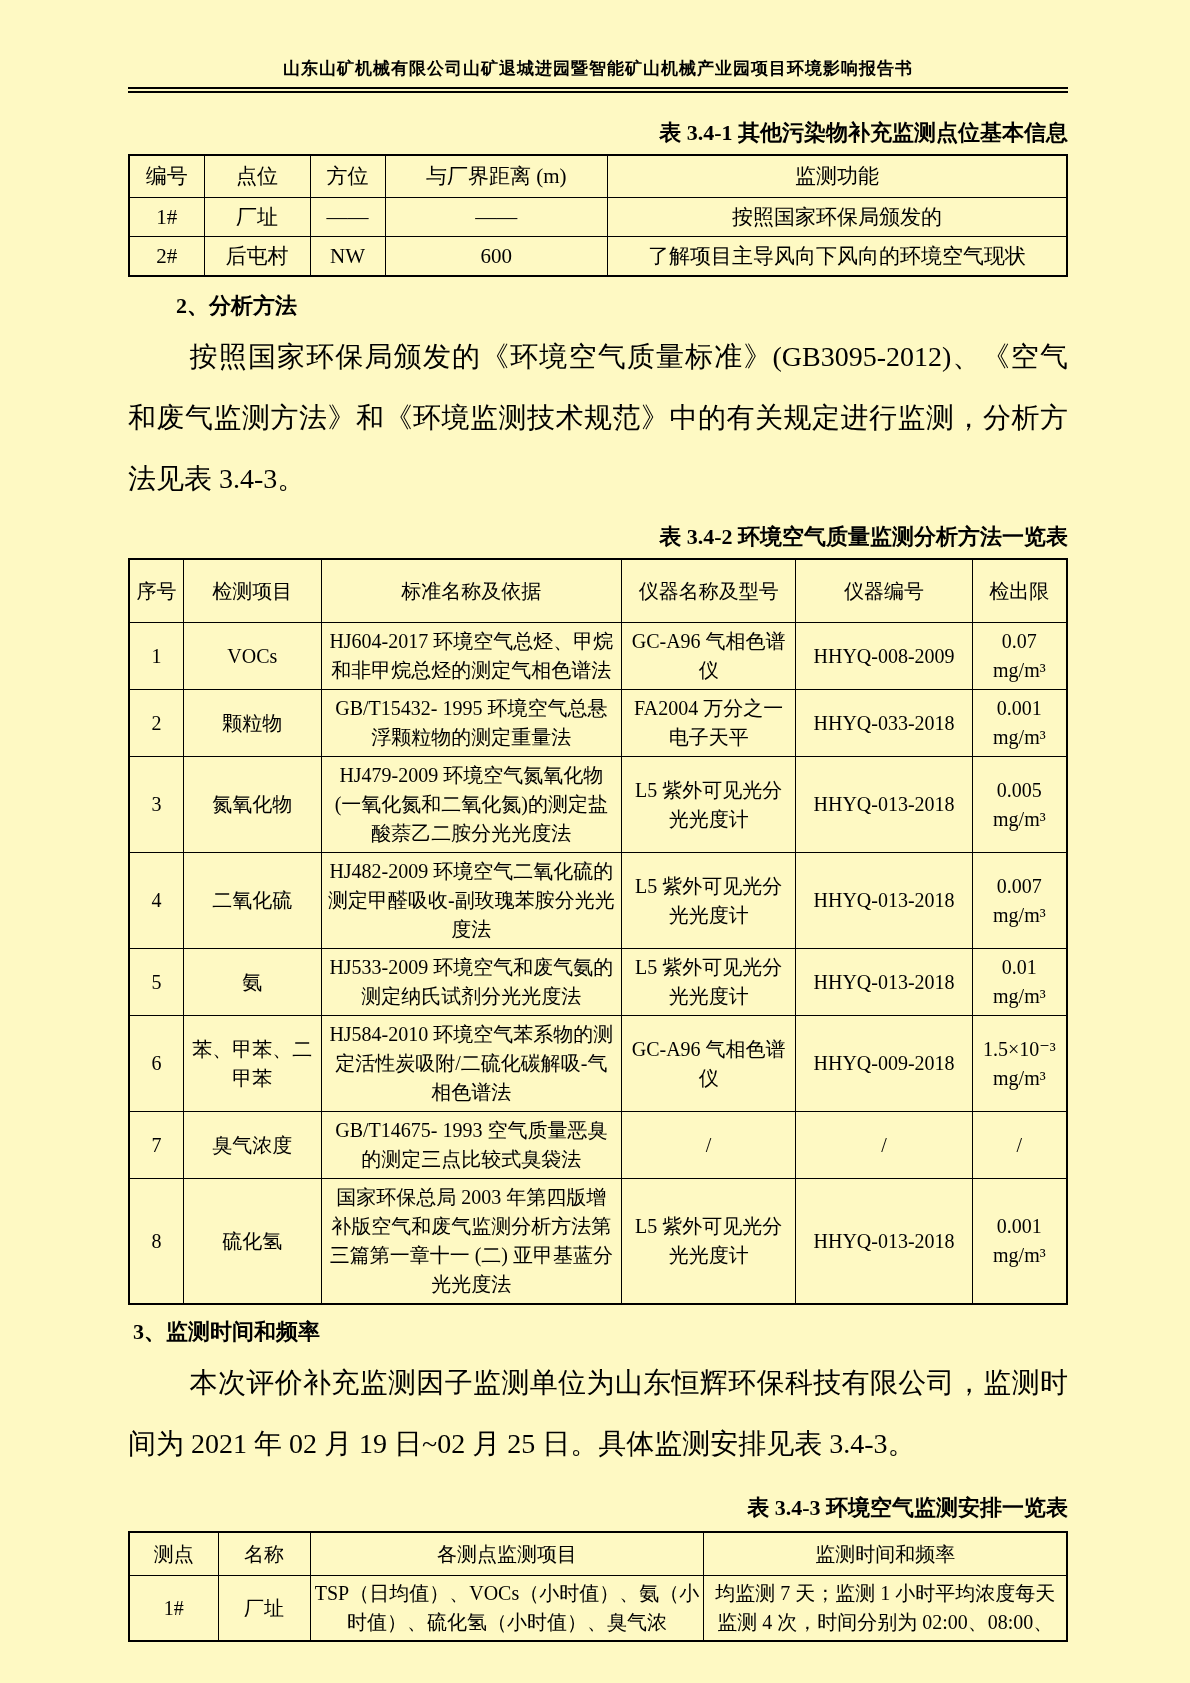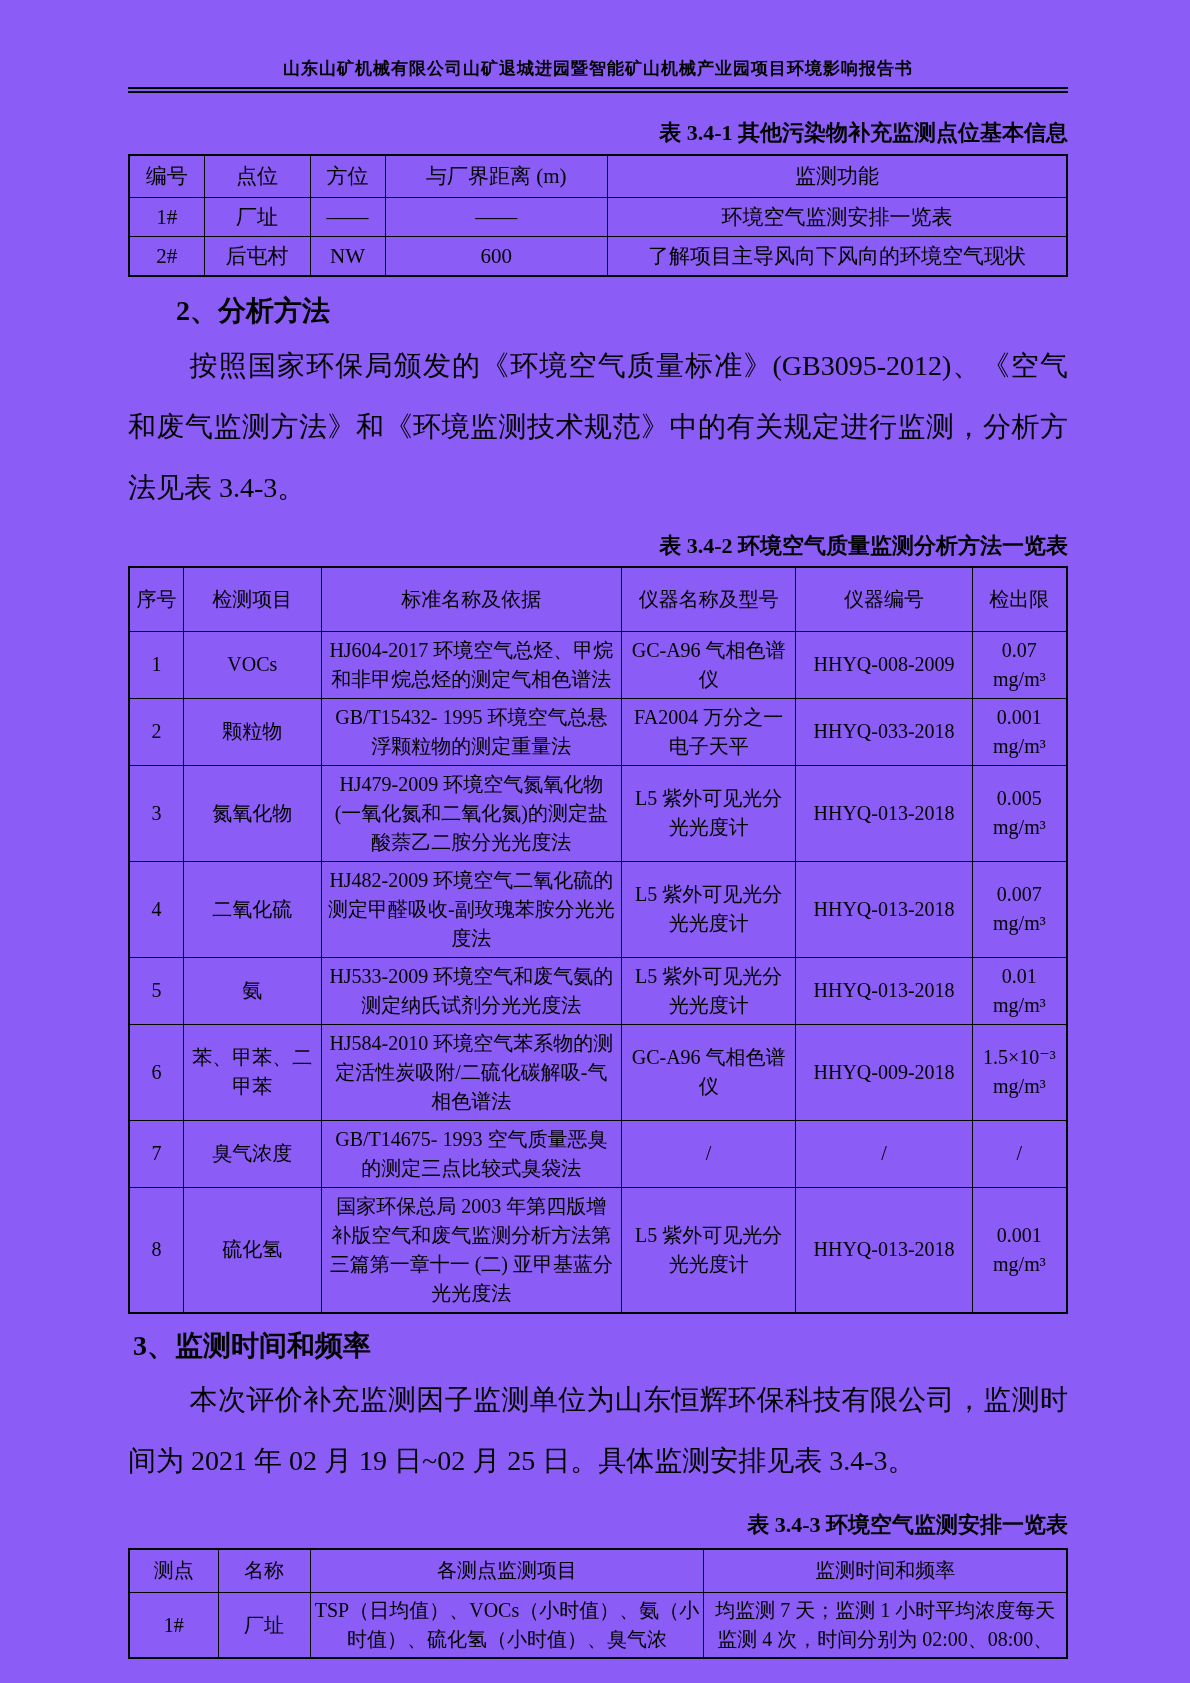--- a/index.html
+++ b/index.html
@@ -1,20 +1,20 @@
 <!DOCTYPE html>
 <html><head>
 <meta charset="utf-8">
 <style>
   * { margin: 0; padding: 0; box-sizing: border-box; }
   html, body { background: #ffffff; }
   .page {
     width: 1190px;
     height: 1683px;
-    background: #8b5cf6;
+    background: #fef9c3;
     color: #000000;
     font-family: "Liberation Serif", "DejaVu Serif", serif;
     padding: 56px 122px 0 128px;
     overflow: hidden;
     position: relative;
   }
   .doc-header {
     text-align: center;
     font-size: 17px;
     font-weight: bold;
@@ -54,21 +54,21 @@
     line-height: 1.45;
     overflow: hidden;
   }
   .t1 th { height: 42px; font-size: 21px; margin-left: 36px; }
   .t1 td { height: 38px; font-size: 21px; }
   .t2 th { height: 64px; }
   .t3 th { height: 44px; }
   .t3 td.left { text-align: center; padding: 3px 4px; }
   .sec-heading {
     font-weight: bold;
-    font-size: 28px;
+    font-size: 22px;
     line-height: 1.4;
   }
   .s2h { margin-top: 14px; padding-left: 48px; }
   .s3h { margin-top: 12px; padding-left: 5px; }
   .para {
     font-size: 28px;
     line-height: 2.18;
     text-indent: 2.2em;
     text-align: justify;
     margin-top: 4px;
@@ -102,21 +102,21 @@
       <th>点位</th>
       <th>方位</th>
       <th>与厂界距离 (m)</th>
       <th>监测功能</th>
     </tr>
     <tr>
       <td>1#</td>
       <td>厂址</td>
       <td>——</td>
       <td>——</td>
-      <td>环境空气监测安排一览表</td>
+      <td>按照国家环保局颁发的</td>
     </tr>
     <tr>
       <td>2#</td>
       <td>后屯村</td>
       <td>NW</td>
       <td>600</td>
       <td>了解项目主导风向下风向的环境空气现状</td>
     </tr>
   </tbody>
     </table>

